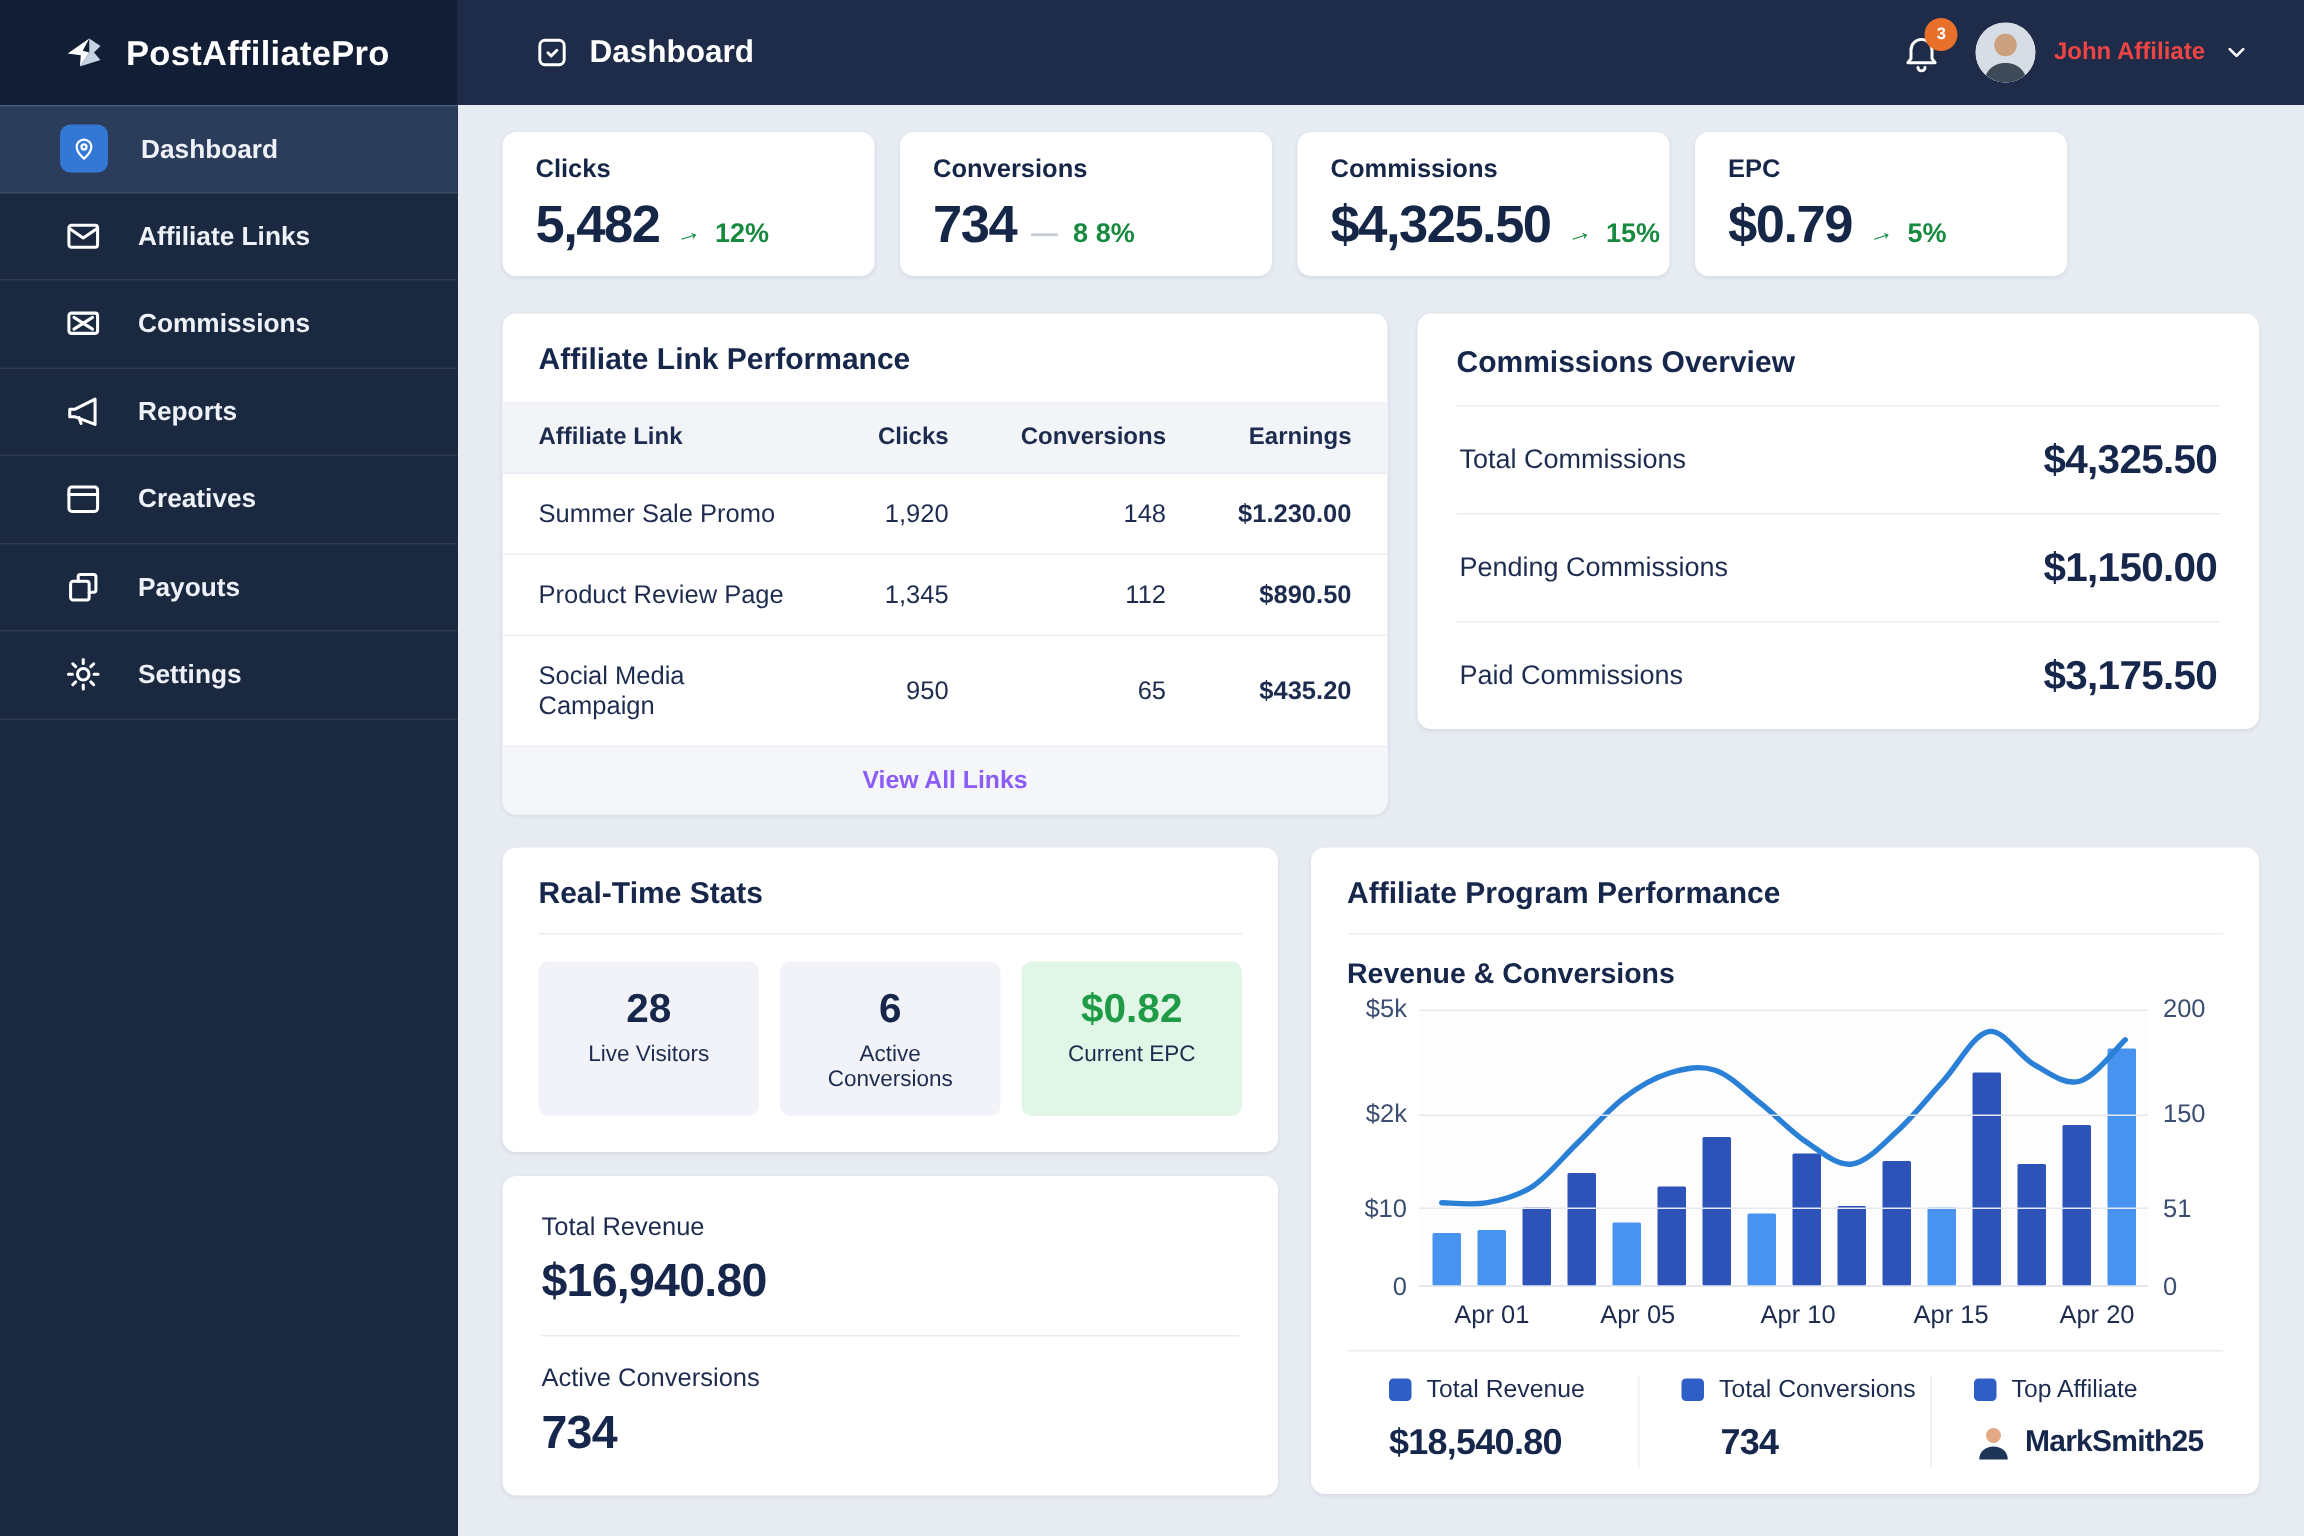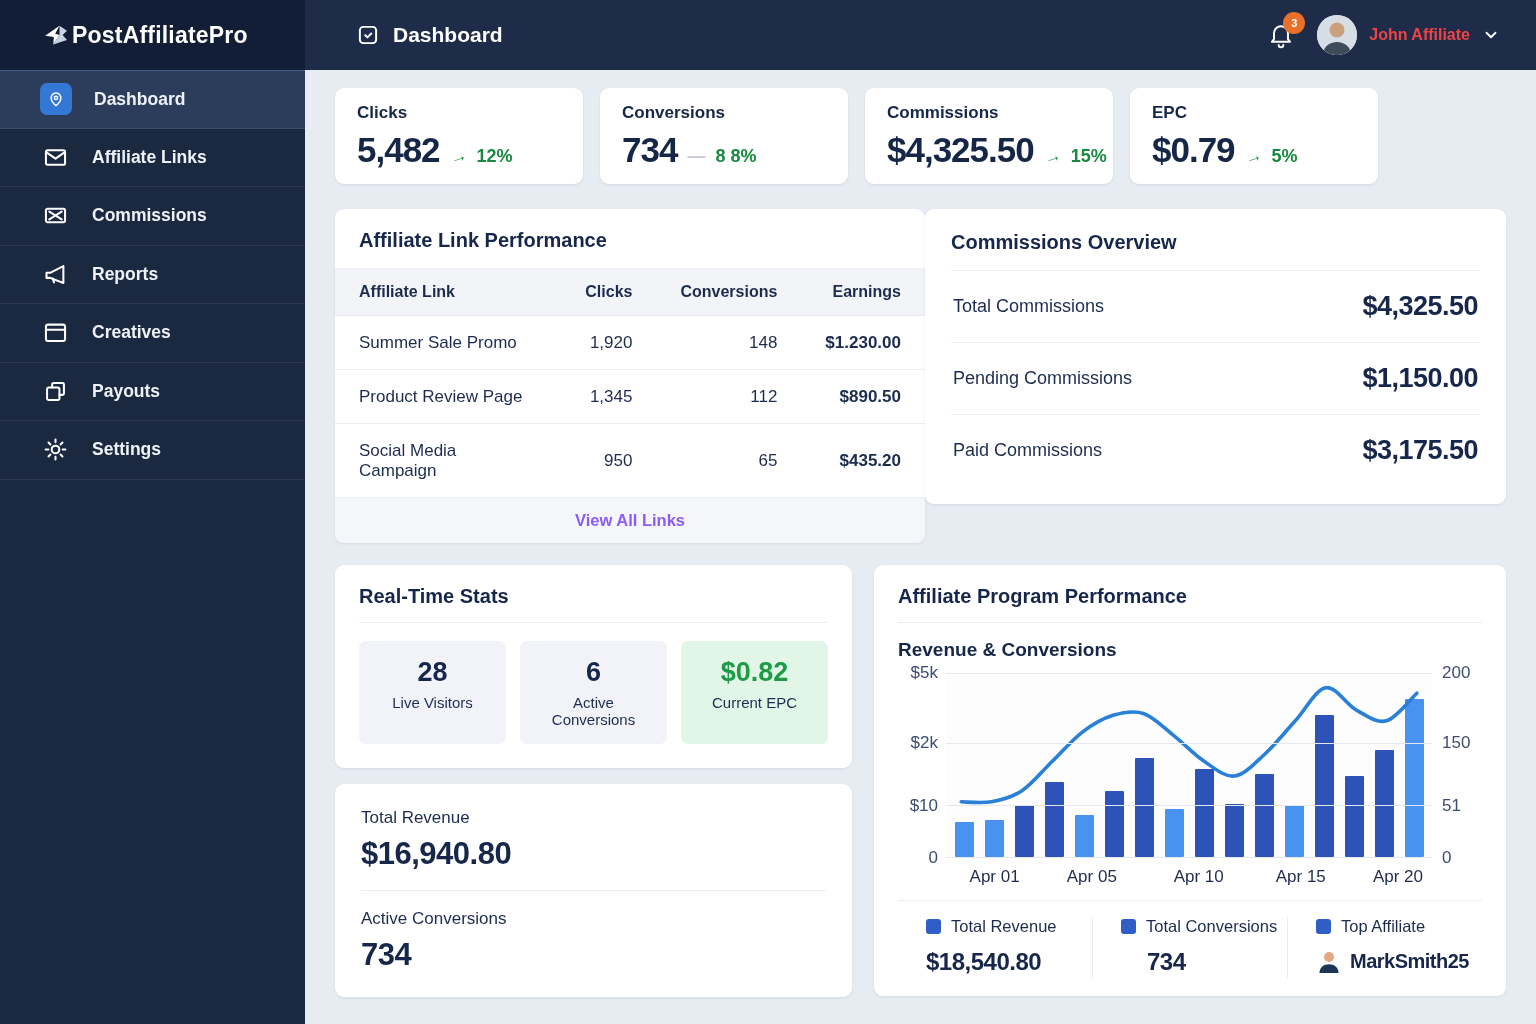--- a/index.html
+++ b/index.html
@@ -1,21 +1,21 @@
 <!DOCTYPE html>
 <html><head>
 <meta charset="utf-8">
 <style>
   * { margin:0; padding:0; box-sizing:border-box; }
   html,body { width:1536px; height:1024px; overflow:hidden;
     font-family:"Liberation Sans", sans-serif; background:#e7ebf2; color:#16274b; }
 
   
   .topbar { position:fixed; top:0; left:0; right:0; height:70px; display:flex; z-index:10; }
-  .brand-block { width:305px; background:#121e35; display:flex; align-items:center; gap:0; padding-left:42px; flex-shrink:0; }
+  .brand-block { width:305px; background:#121e35; display:flex; align-items:center; gap:12px; padding-left:42px; flex-shrink:0; }
   .brand-name { color:#fff; font-size:23px; font-weight:700; letter-spacing:.2px; }
   .topbar-main { flex:1; background:#1e2c49; display:flex; align-items:center; padding:0 36px 0 50px; }
   .page-title-wrap { display:flex; align-items:center; gap:12px; }
   .page-title { color:#fff; font-size:21px; font-weight:700; }
   .topbar-right { margin-left:auto; display:flex; align-items:center; gap:22px; }
   .bell-wrap { position:relative; cursor:pointer; }
   .badge { position:absolute; top:-9px; right:-10px; width:22px; height:22px; border-radius:50%;
     background:#e8702a; color:#fff; font-size:11px; font-weight:700; display:flex; align-items:center; justify-content:center; }
   .user-chip { display:flex; align-items:center; gap:12px; cursor:pointer; }
   .avatar { width:40px; height:40px; border-radius:50%; overflow:hidden; background:#cfd6de; flex-shrink:0; }
@@ -38,33 +38,33 @@
   .cards-row { display:flex; gap:17px; margin-bottom:25px; }
   .stat-card { width:248px; height:96px; padding:15px 22px; }
   .stat-label { font-size:17px; font-weight:700; color:#152647; margin-bottom:7px; }
   .stat-line { display:flex; align-items:baseline; gap:10px; }
   .stat-value { font-size:35px; font-weight:700; color:#152647; letter-spacing:-1px; }
   .chg { color:#178a3f; font-size:18px; font-weight:700; }
   .chg-arrow { color:#178a3f; font-size:17px; font-weight:700; display:inline-block; transform:rotate(-18deg); }
   .chg-dash { color:#c5cad3; font-size:18px; font-weight:700; }
 
   
-  .row2 { display:grid; grid-template-columns:590px 1fr; align-items:start; margin-bottom:22px; }
+  .row2 { display:grid; grid-template-columns:590px 1fr; gap:20px; align-items:start; margin-bottom:22px; }
   .panel-title { font-size:20px; font-weight:700; color:#16274b; }
   .alp-head { padding:20px 24px 16px; border-bottom:1px solid #eef0f5; }
   table.alp { width:100%; border-collapse:collapse; }
   .alp th { background:#f2f4f8; font-size:16px; font-weight:700; color:#1d2c4e; padding:14px 24px; text-align:right; }
   .alp th:first-child { text-align:left; }
   .alp td { font-size:17px; color:#1d2c4e; padding:16.5px 24px; text-align:right; border-top:1px solid #e9ecf2; }
   .alp td:first-child { text-align:left; }
   .alp td.earn { font-weight:700; }
   .alp-footer { background:#f5f6fa; text-align:center; padding:13px 0; border-top:1px solid #e9ecf2; border-radius:0 0 9px 9px; }
   .view-all { color:#8b5cf6; font-size:16.5px; font-weight:700; text-decoration:none; cursor:pointer; }
 
-  .co-panel { padding:22px 26px 18px; }
+  .co-panel { padding:22px 26px 0; }
   .co-title { padding-bottom:16px; border-bottom:1px solid #e9ecf2; }
   .co-row { display:flex; align-items:center; justify-content:space-between; padding:20px 2px; border-bottom:1px solid #e9ecf2; }
   .co-row:last-child { border-bottom:none; }
   .co-label { font-size:18px; color:#1d2c4e; }
   .co-value { font-size:27px; font-weight:700; color:#16274b; letter-spacing:-.5px; }
 
   
   .row3 { display:grid; grid-template-columns:517px 1fr; gap:22px; align-items:start; }
   .left-col { display:flex; flex-direction:column; gap:16px; }
 

